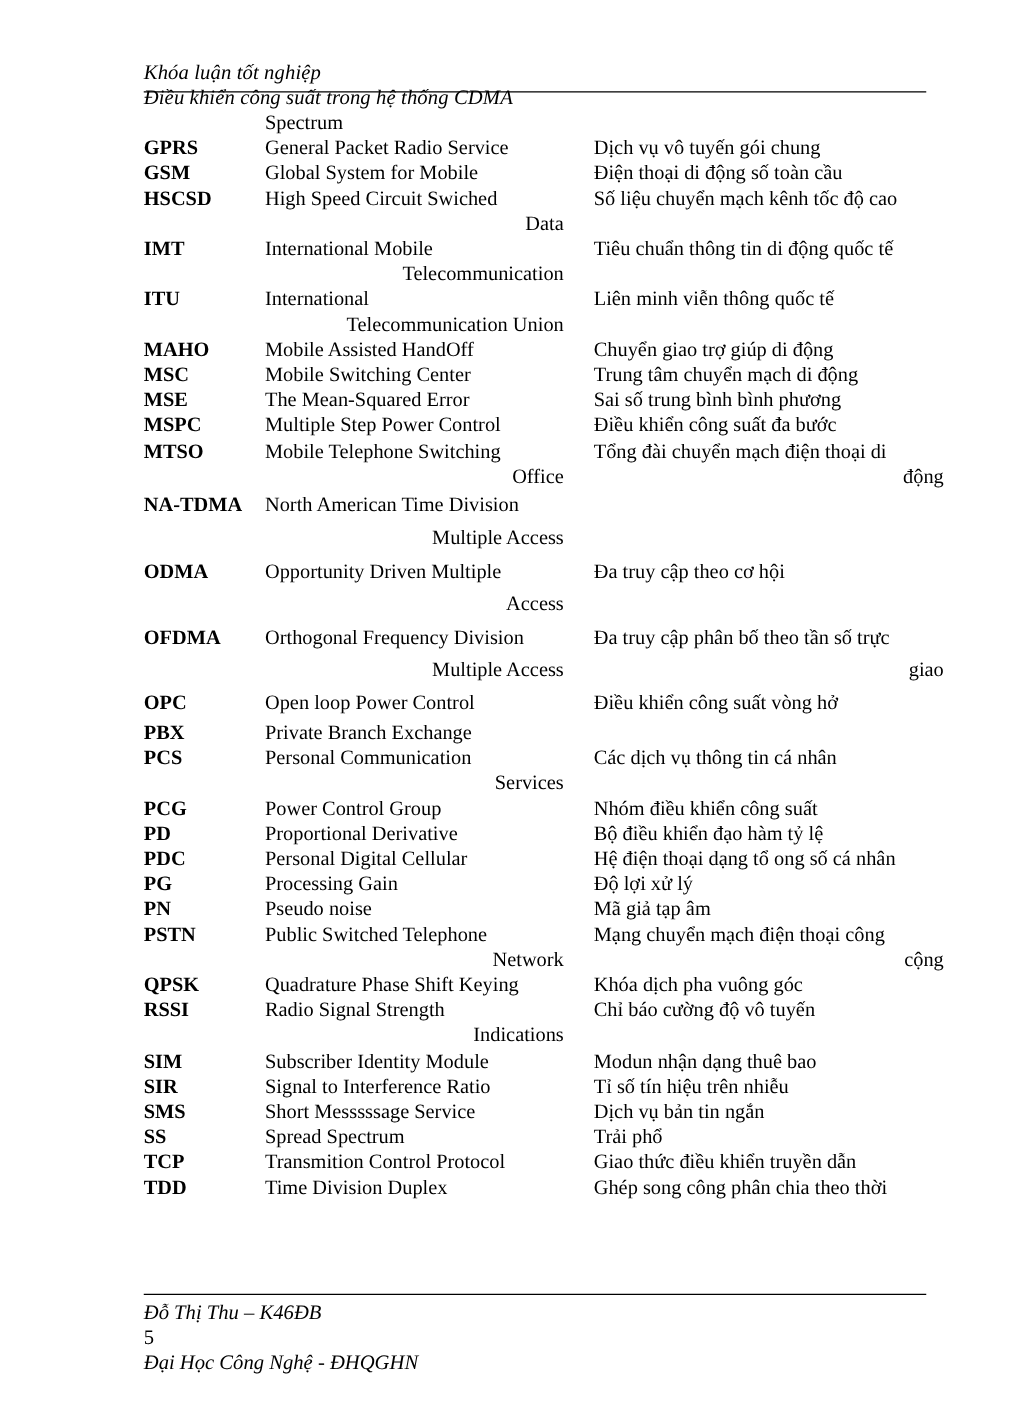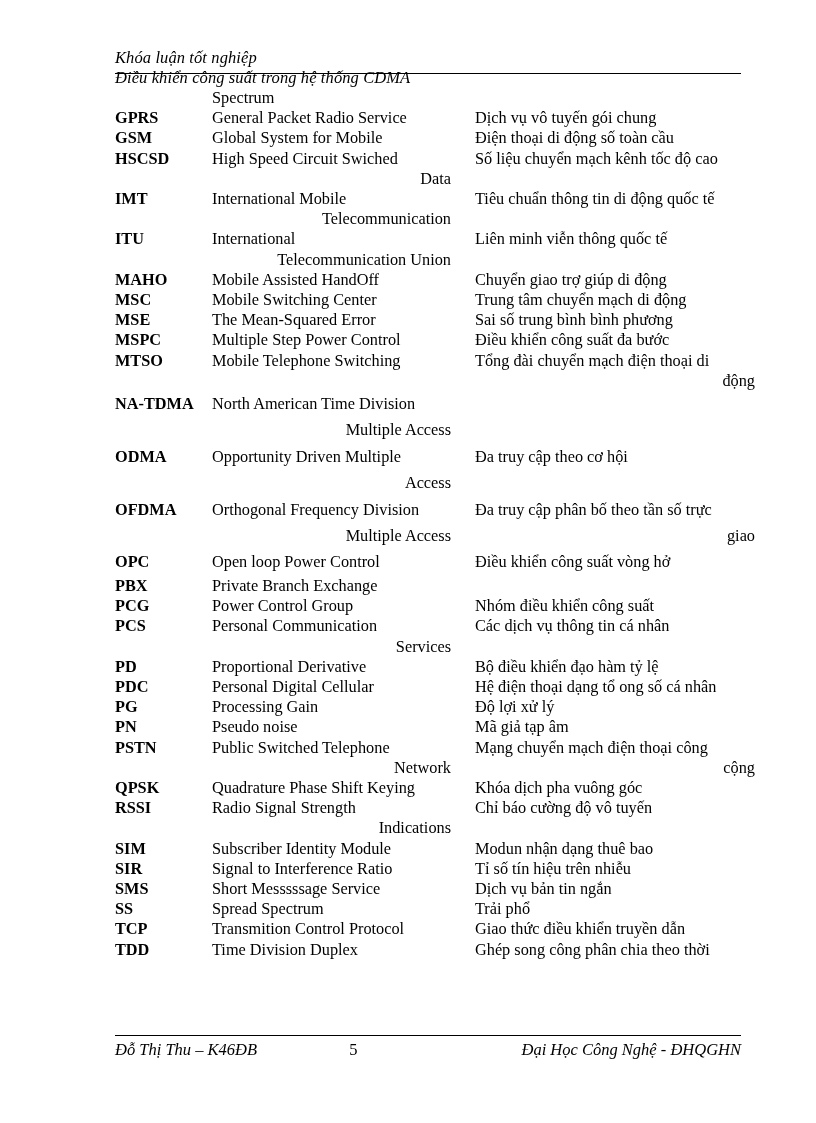--- a/index.html
+++ b/index.html
@@ -98,20 +98,21 @@
   .page-footer {
     position: absolute;
     left: 115px;
     top: 1040px;
     width: 626px;
     display: flex;
     align-items: baseline;
     font-style: italic;
     font-size: 16.5px;
     white-space: nowrap;
+    flex-direction: column;
   }
   .footer-left { flex: 0 0 auto; }
   .footer-center {
     flex: 1 1 auto;
     text-align: center;
     font-style: normal;
     padding-right: 72px;
     box-sizing: border-box;
   }
   .footer-right { flex: 0 0 auto; }
@@ -178,21 +179,21 @@
           <div class="col-eng"><span>The Mean-Squared Error</span></div>
           <div class="col-vie"><span>Sai số trung bình bình phương</span></div>
         </div>
         <div class="grow tight">
           <div class="col-acr">MSPC</div>
           <div class="col-eng"><span>Multiple Step Power Control</span></div>
           <div class="col-vie"><span>Điều khiển công suất đa bước</span></div>
         </div>
         <div class="grow tight">
           <div class="col-acr">MTSO</div>
-          <div class="col-eng"><span>Mobile Telephone Switching</span></div>
+          <div class="col-eng"><span>Mobile Telephone Switching</span><span class="l2">Office</span></div>
           <div class="col-vie"><span>Tổng đài chuyển mạch điện thoại di</span><span class="l2">động</span></div>
         </div>
         <div class="grow loose">
           <div class="col-acr">NA-TDMA</div>
           <div class="col-eng"><span>North American Time Division</span><span class="l2">Multiple Access</span></div>
         </div>
         <div class="grow loose">
           <div class="col-acr">ODMA</div>
           <div class="col-eng"><span>Opportunity Driven Multiple</span><span class="l2">Access</span></div>
           <div class="col-vie"><span>Đa truy cập theo cơ hội</span><span class="l2 blankline">&nbsp;</span></div>
@@ -205,28 +206,28 @@
         <div class="grow loose">
           <div class="col-acr">OPC</div>
           <div class="col-eng"><span>Open loop Power Control</span></div>
           <div class="col-vie"><span>Điều khiển công suất vòng hở</span></div>
         </div>
         <div class="grow tight">
           <div class="col-acr">PBX</div>
           <div class="col-eng"><span>Private Branch Exchange</span></div>
         </div>
         <div class="grow tight">
+          <div class="col-acr">PCS</div>
+          <div class="col-eng"><span>Personal Communication</span><span class="l2">Services</span></div>
+          <div class="col-vie"><span>Các dịch vụ thông tin cá nhân</span><span class="l2 blankline">&nbsp;</span></div>
+        </div>
+        <div class="grow tight">
           <div class="col-acr">PCG</div>
           <div class="col-eng"><span>Power Control Group</span></div>
           <div class="col-vie"><span>Nhóm điều khiển công suất</span></div>
-        </div>
-        <div class="grow tight">
-          <div class="col-acr">PCS</div>
-          <div class="col-eng"><span>Personal Communication</span><span class="l2">Services</span></div>
-          <div class="col-vie"><span>Các dịch vụ thông tin cá nhân</span><span class="l2 blankline">&nbsp;</span></div>
         </div>
         <div class="grow tight">
           <div class="col-acr">PD</div>
           <div class="col-eng"><span>Proportional Derivative</span></div>
           <div class="col-vie"><span>Bộ điều khiển đạo hàm tỷ lệ</span></div>
         </div>
         <div class="grow tight">
           <div class="col-acr">PDC</div>
           <div class="col-eng"><span>Personal Digital Cellular</span></div>
           <div class="col-vie"><span>Hệ điện thoại dạng tổ ong số cá nhân</span></div>

